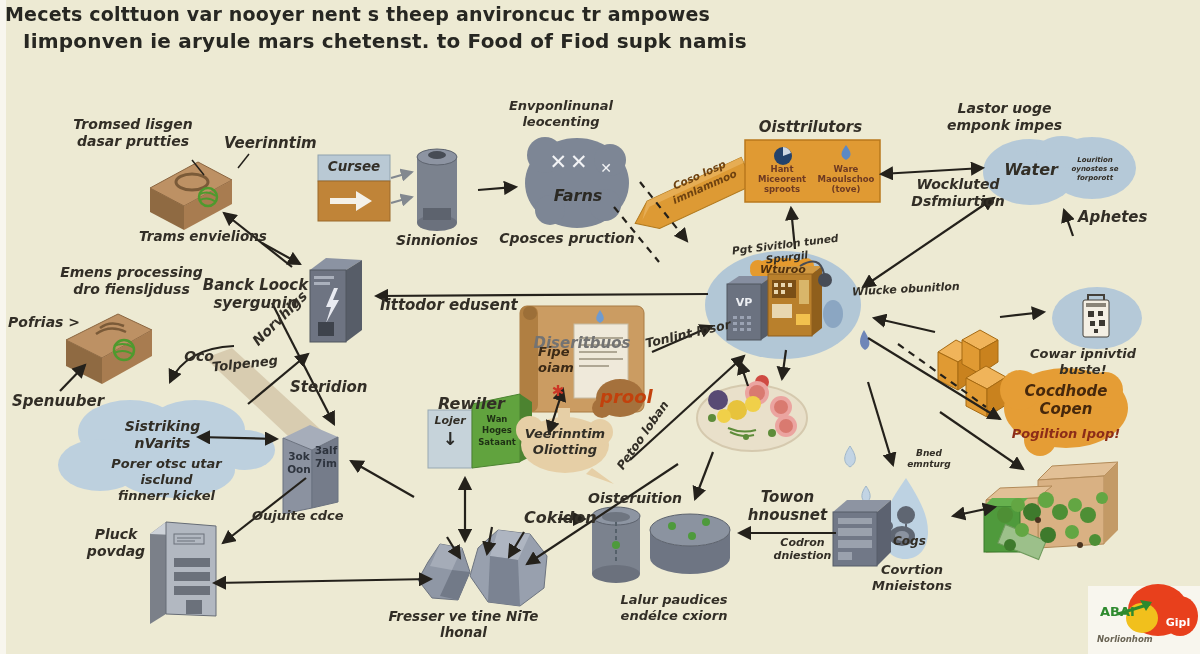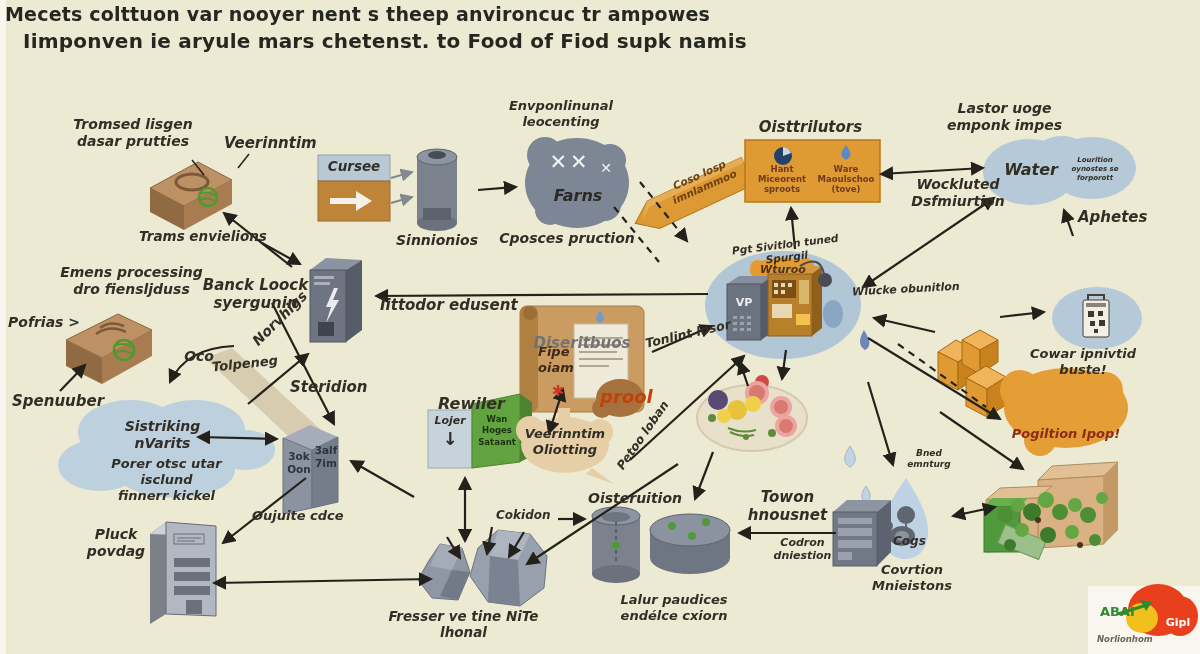--- a/index.html
+++ b/index.html
@@ -440,32 +440,34 @@
 Sataant</div>
   <div class="lbl" style="left:598px;top:428px;width:90px;font-size:12px;transform:rotate(-55deg);">Petoo loban</div>
   <div class="lbl" style="left:640px;top:326px;width:96px;font-size:12.5px;transform:rotate(-13deg);">Tonlint losor</div>
 
   <div class="lbl" style="left:716px;top:238px;width:140px;font-size:10.5px;transform:rotate(-7deg);">Pgt Sivitlon tuned Spurgil</div>
   <div class="lbl" style="left:752px;top:263px;width:62px;font-size:11px;color:#50300e;">Wturoo</div>
   <div class="lbl up" style="left:727px;top:296px;width:34px;font-size:11px;color:#eceef2;">VP</div>
   <div class="lbl left" style="left:852px;top:282px;width:130px;font-size:11px;transform:rotate(-3deg);">Wlucke obunitlon</div>
 
   <div class="lbl" style="left:1018px;top:346px;width:130px;font-size:13px;">Cowar ipnivtid buste!</div>
+  <div class="lbl" style="left:1020px;top:382px;width:92px;font-size:15px;color:#46280c;">Cocdhode
+Copen</div>
   <div class="lbl" style="left:1010px;top:426px;width:112px;font-size:13px;color:#8c2c18;">Pogiltion Ipop!</div>
   <div class="lbl" style="left:898px;top:448px;width:62px;font-size:9px;">Bned
 emnturg</div>
   <div class="lbl left" style="left:893px;top:534px;width:46px;font-size:12px;">Cogs</div>
   <div class="lbl" style="left:842px;top:562px;width:140px;font-size:13px;">Covrtion Mnieistons</div>
   <div class="lbl" style="left:740px;top:488px;width:95px;font-size:15px;">Towon
 hnousnet</div>
   <div class="lbl" style="left:760px;top:536px;width:85px;font-size:11px;">Codron
 dniestion</div>
 
   <div class="lbl" style="left:580px;top:490px;width:110px;font-size:14px;">Oisteruition</div>
-  <div class="lbl left" style="left:496px;top:508px;width:55px;font-size:12px;">Cokidon</div>
+  <div class="lbl left" style="left:524px;top:508px;width:55px;font-size:16px;">Cokidon</div>
   <div class="lbl" style="left:614px;top:592px;width:120px;font-size:13px;">Lalur paudices
 endélce cxiorn</div>
 
   <div class="lbl" style="left:110px;top:418px;width:105px;font-size:14px;">Sistriking
 nVarits</div>
   <div class="lbl" style="left:84px;top:456px;width:165px;font-size:13px;">Porer otsc utar isclund
 finnerr kickel</div>
   <div class="lbl up" style="left:286px;top:450px;width:26px;font-size:10.5px;color:#2e343e;line-height:1.2;font-weight:bold;">3ok
 Oon</div>
   <div class="lbl up" style="left:313px;top:444px;width:26px;font-size:10.5px;color:#2e343e;line-height:1.2;font-weight:bold;text-align:center;">3alf

